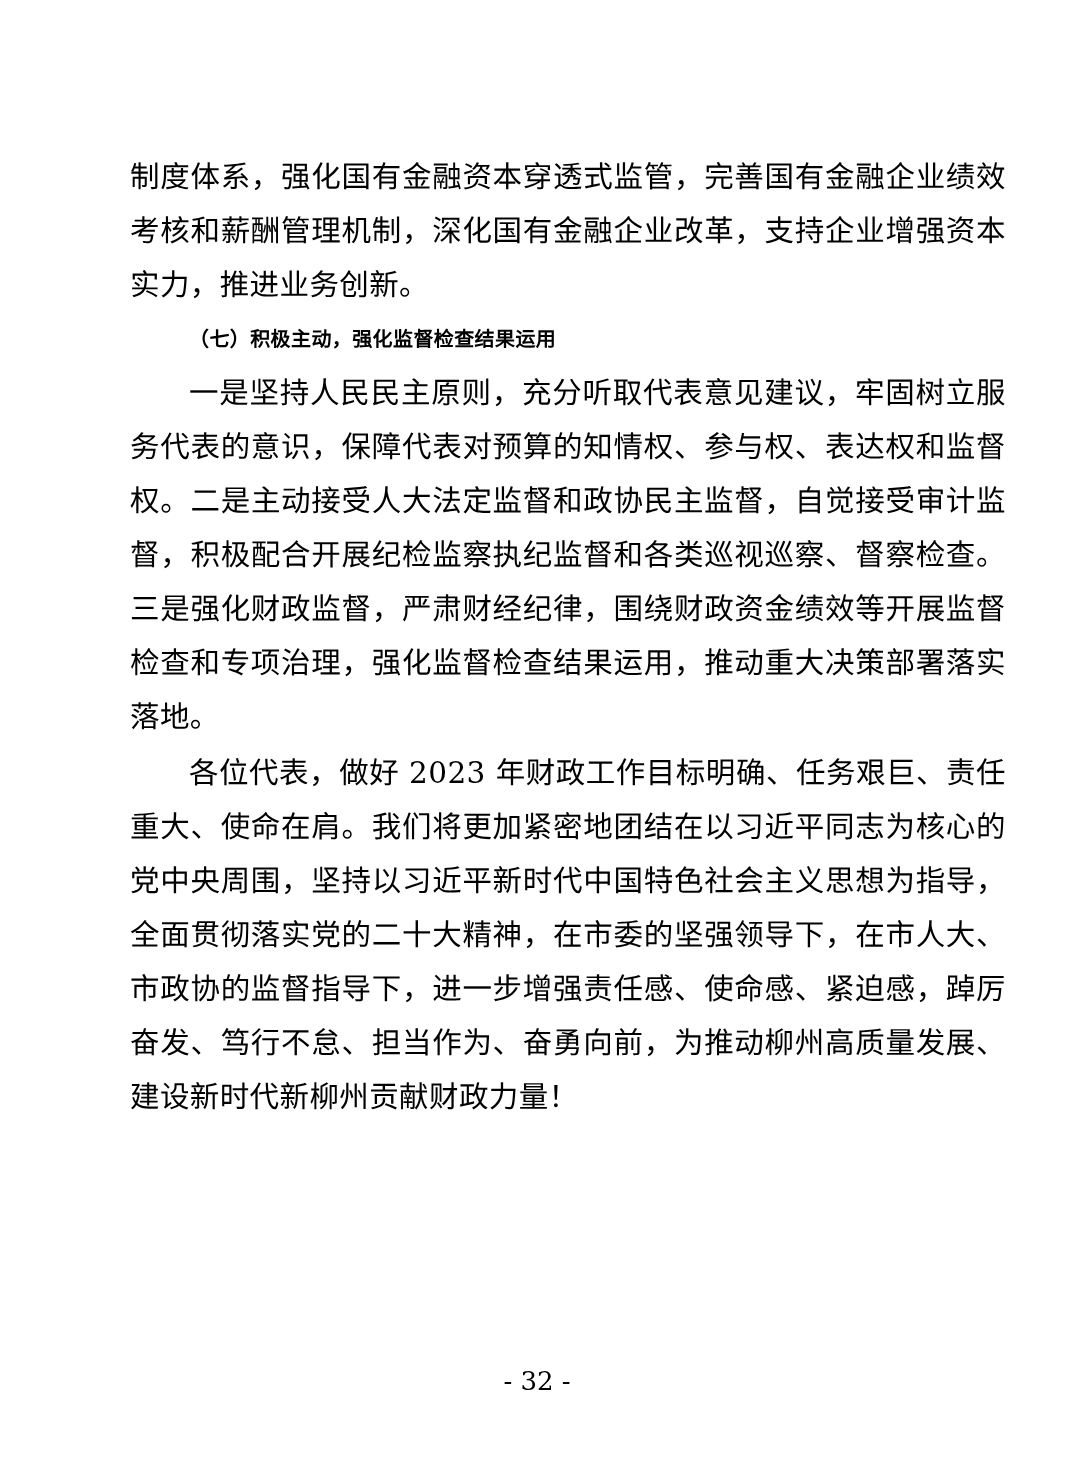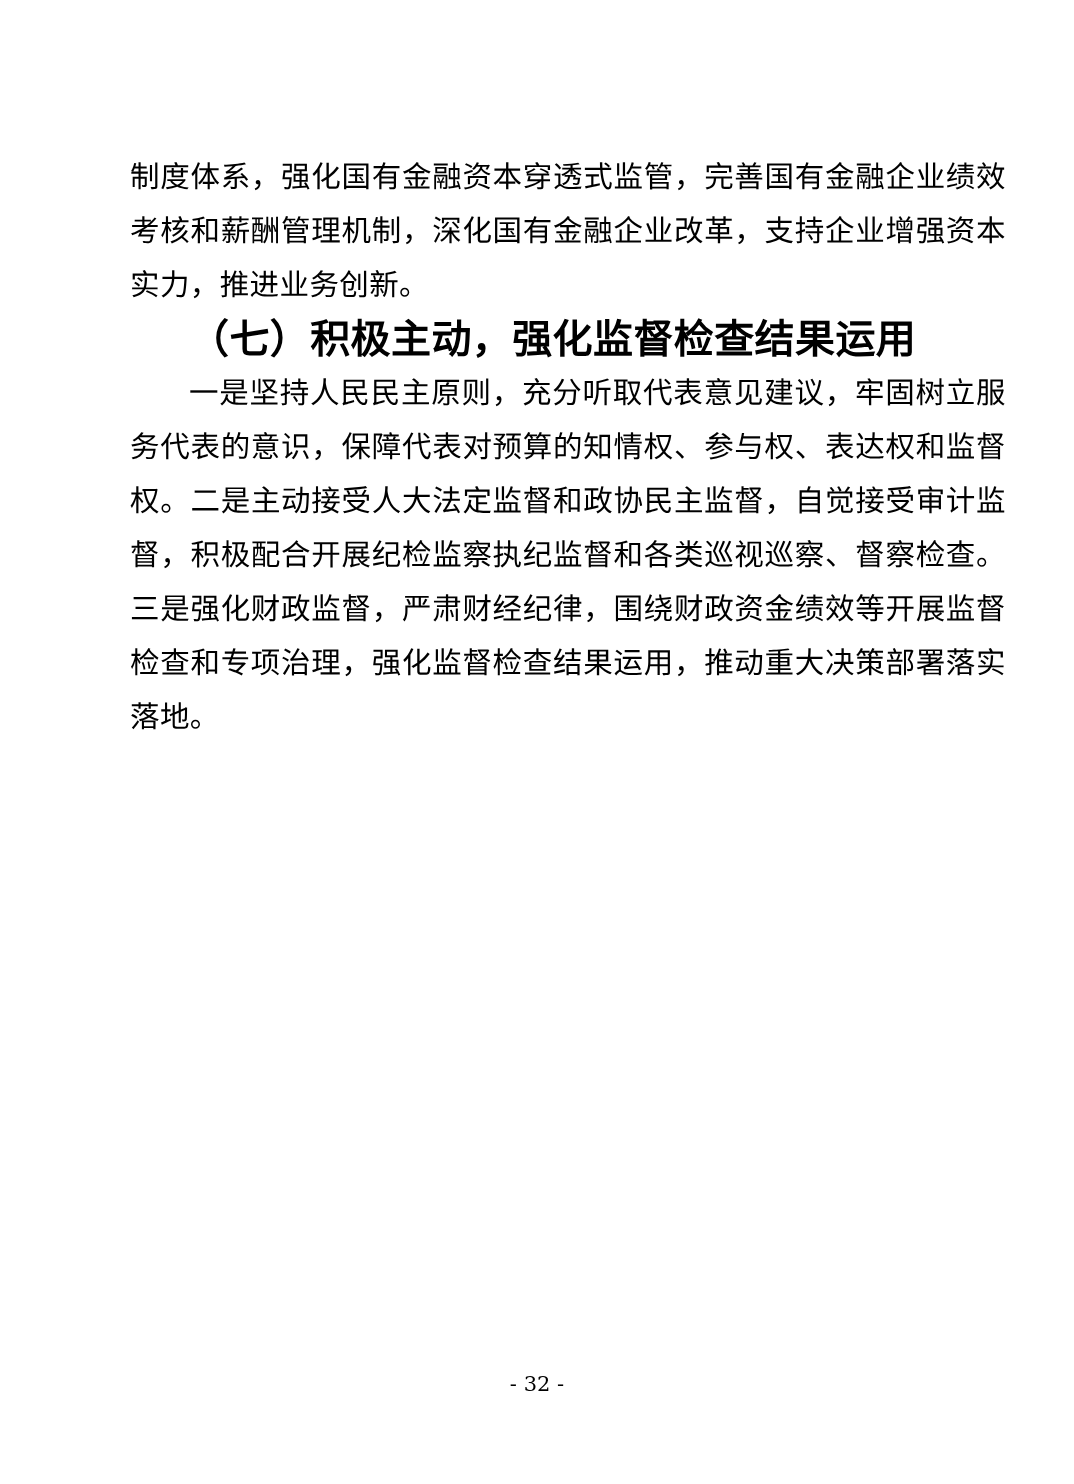--- a/index.html
+++ b/index.html
@@ -32,37 +32,37 @@
     letter-spacing: 0.4px;
   }
   .para {
     margin: 0;
     text-indent: 0;
   }
   .para.indent {
     text-indent: 59px;
   }
   .heading {
-    font-size: 40px;
+    font-size: 20px;
     line-height: 54px;
     font-weight: bold;
     text-indent: 59px;
     margin: 0;
     letter-spacing: 0.4px;
   }
   .lead {
     font-weight: normal;
   }
   .footer {
     position: absolute;
     left: 0;
     right: 0;
     bottom: 88px;
     text-align: center;
-    font-size: 21px;
+    font-size: 26px;
     font-family: "DejaVu Serif", "Liberation Serif", serif;
   }
   .spacer-small { height: 2px; }
 </style>
 </head>
 <body>
 
 <div class="page">
 
   <div class="body-text">
@@ -70,18 +70,19 @@
     <p class="para">制度体系，强化国有金融资本穿透式监管，完善国有金融企业绩效考核和薪酬管理机制，深化国有金融企业改革，支持企业增强资本实力，推进业务创新。</p>
 
     <p class="heading">（七）积极主动，强化监督检查结果运用</p>
 
     <p class="para indent">
       <span class="lead">一是</span><span>坚持人民民主原则，充分听取代表意见建议，牢固树立服务代表的意识，保障代表对预算的知情权、参与权、表达权和监督权。</span><span class="lead">二是</span><span>主动接受人大法定监督和政协民主监督，自觉接受审计监督，积极配合开展纪检监察执纪监督和各类巡视巡察、督察检查。</span><span class="lead">三是</span><span>强化财政监督，严肃财经纪律，围绕财政资金绩效等开展监督检查和专项治理，强化监督检查结果运用，推动重大决策部署落实落地。</span>
     </p>
 
     <div class="spacer-small"></div>
 
+    <p class="para indent">各位代表，做好 2023 年财政工作目标明确、任务艰巨、责任重大、使命在肩。我们将更加紧密地团结在以习近平同志为核心的党中央周围，坚持以习近平新时代中国特色社会主义思想为指导，全面贯彻落实党的二十大精神，在市委的坚强领导下，在市人大、市政协的监督指导下，进一步增强责任感、使命感、紧迫感，踔厉奋发、笃行不怠、担当作为、奋勇向前，为推动柳州高质量发展、建设新时代新柳州贡献财政力量！</p>
 
   </div>
 
   <div class="footer">- 32 -</div>
 
 </div>
 
 </body></html>

